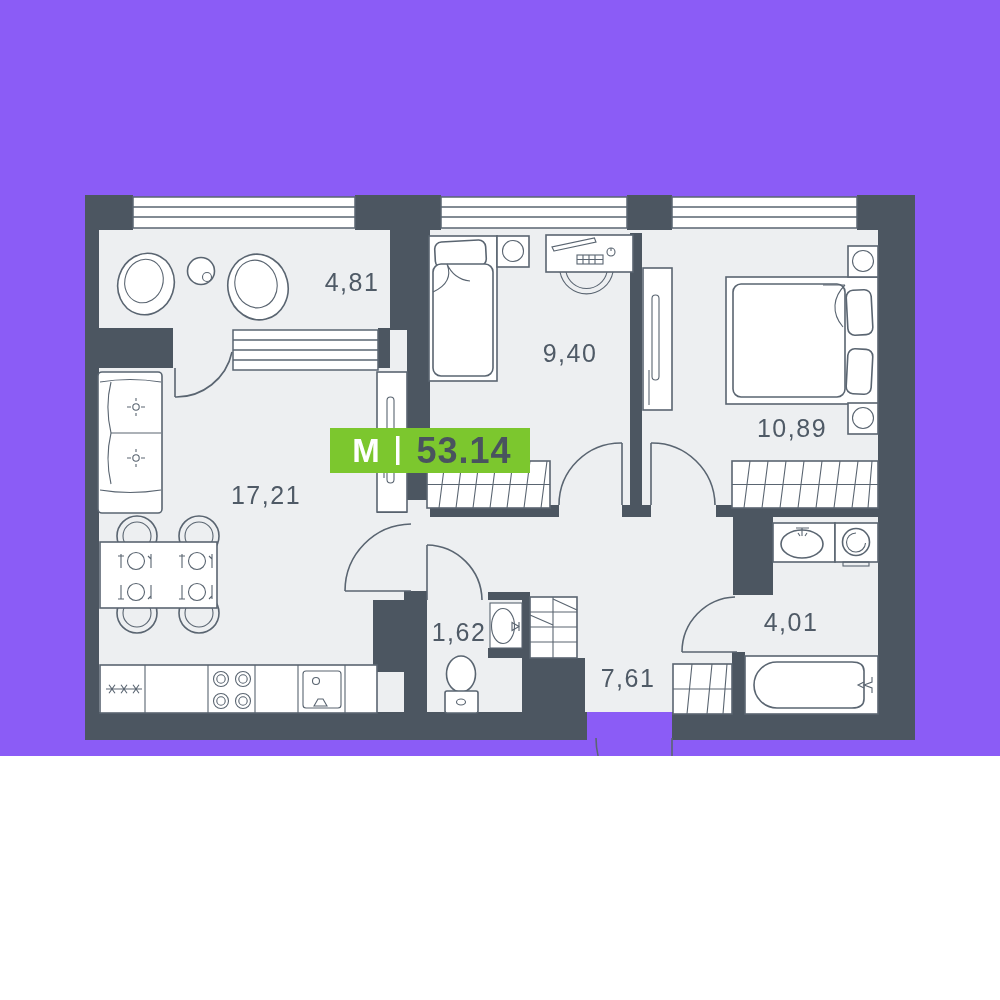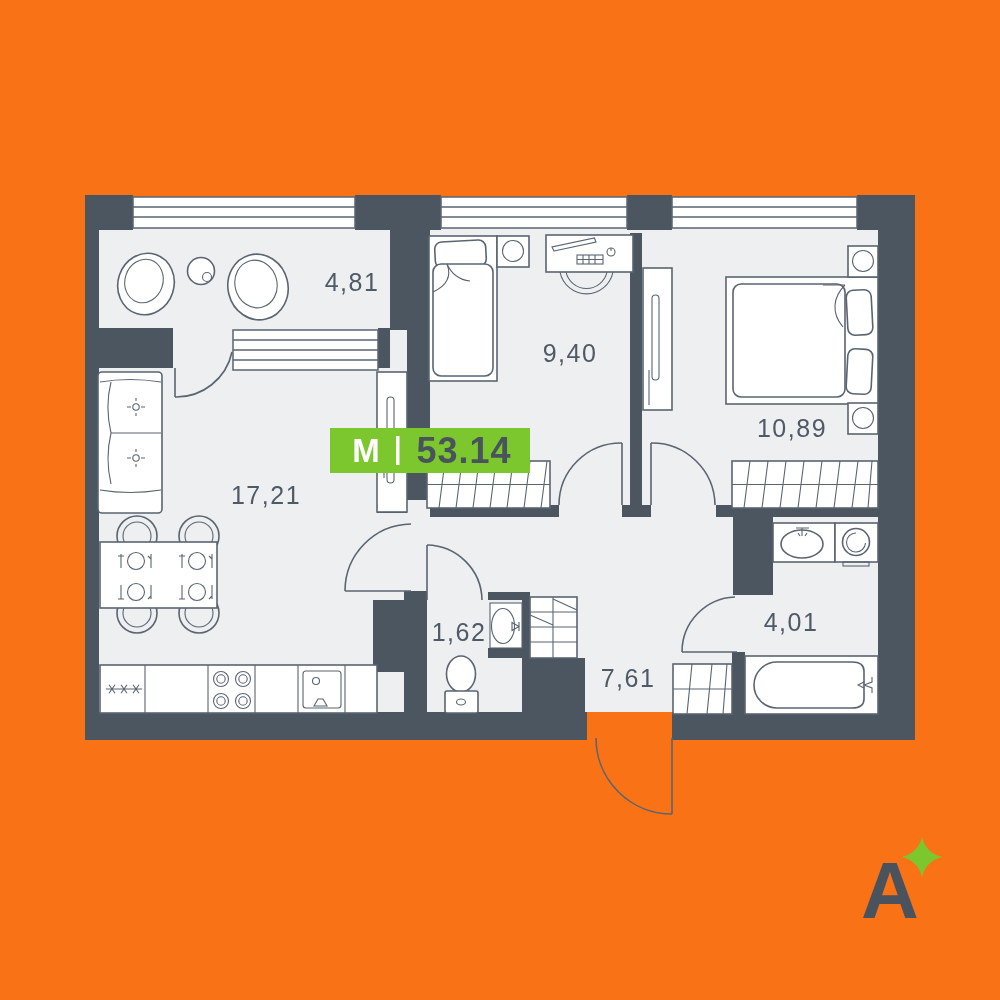--- a/index.html
+++ b/index.html
@@ -1,16 +1,16 @@
 <!DOCTYPE html>
 <html><head>
 <meta charset="utf-8">
 <style>
   html,body{margin:0;padding:0;background:#ffffff;}
-  .stage{position:relative;width:1000px;height:1000px;background:#f97316;overflow:hidden;
+  .stage{position:relative;width:1000px;height:756px;background:#8b5cf6;overflow:hidden;
          font-family:"Liberation Sans",sans-serif;text-decoration:underline;}
   svg{display:block;}
   .wall{fill:#4C5661;}
   .floor{fill:#EDEFF1;}
   .win{fill:#ffffff;stroke:#5A6571;stroke-width:1.5;}
   .wline{stroke:#5A6571;stroke-width:1.3;fill:none;}
   .f{fill:#ffffff;stroke:#5A6571;stroke-width:1.6;}
   .fn{fill:none;stroke:#5A6571;stroke-width:1.6;}
   .ffl{fill:#EDEFF1;stroke:#5A6571;stroke-width:1.6;}
   .thin{stroke-width:1.1;}

